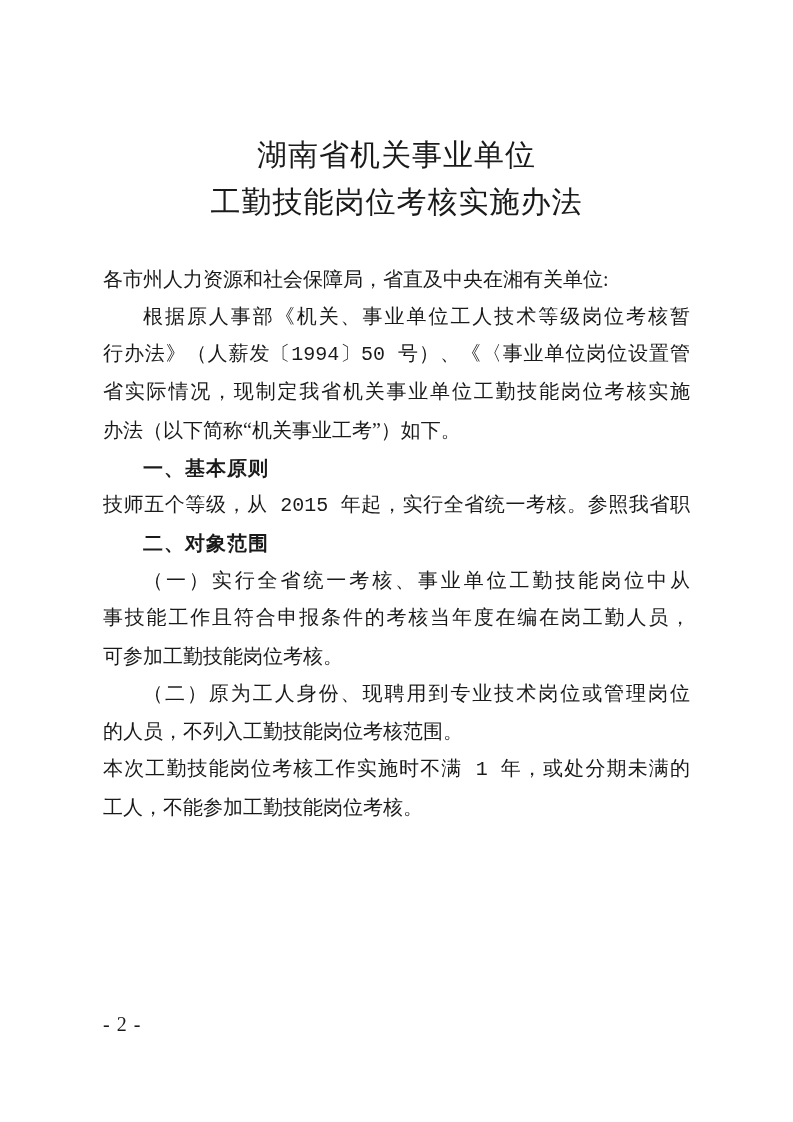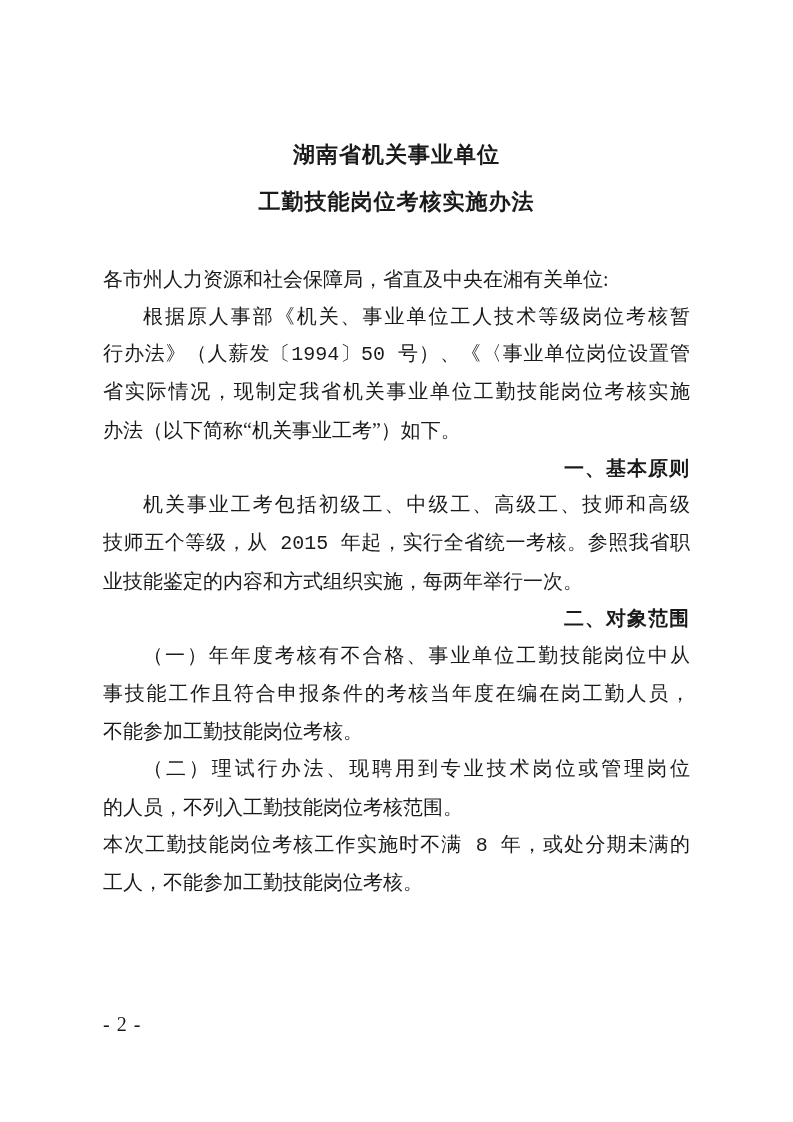--- a/index.html
+++ b/index.html
@@ -18,23 +18,23 @@
     background: #ffffff;
     color: #1a1a1a;
     overflow: hidden;
   }
   .doc-title {
     position: absolute;
     top: 131px;
     left: 0;
     width: 793px;
     text-align: center;
-    font-size: 22px;
+    font-size: 30px;
     line-height: 47px;
-    font-weight: bold;
+    font-weight: normal;
     letter-spacing: 1px;
     font-family: "Liberation Serif", "DejaVu Serif", serif;
   }
   .doc-body {
     position: absolute;
     top: 261px;
     left: 103px;
     width: 587px;
     font-size: 20px;
     line-height: 37.7px;
@@ -51,21 +51,20 @@
     text-justify: inter-ideograph;
     font-family: Liberation Mono, monospace;
   }
   .ln.indent {
     text-indent: 40px;
   }
   .ln.hd {
     font-weight: bold;
     font-family: Liberation Sans, sans-serif;
     letter-spacing: 1px;
-    text-align: right;
   }
   .page-footer {
     position: absolute;
     top: 1012px;
     left: 103px;
     font-size: 20px;
     line-height: 24px;
     letter-spacing: 1px;
     font-family: "Liberation Serif", "DejaVu Serif", serif;
   }
@@ -80,28 +79,26 @@
     <div>工勤技能岗位考核实施办法</div>
   </div>
 
   <div class="doc-body">
     <div class="ln">各市州人力资源和社会保障局，省直及中央在湘有关单位:</div>
     <div class="ln indent fill">根据原人事部《机关、事业单位工人技术等级岗位考核暂</div>
     <div class="ln fill">行办法》（人薪发〔1994〕50 号）、《〈事业单位岗位设置管</div>
     <div class="ln fill">省实际情况，现制定我省机关事业单位工勤技能岗位考核实施</div>
     <div class="ln">办法（以下简称“机关事业工考”）如下。</div>
     <div class="ln indent hd">一、基本原则</div>
-    <div class="ln indent fill">机关事业工考包括初级工、中级工、高级工、技师和高级</div>
     <div class="ln fill">技师五个等级，从 2015 年起，实行全省统一考核。参照我省职</div>
-    <div class="ln">业技能鉴定的内容和方式组织实施，每两年举行一次。</div>
     <div class="ln indent hd">二、对象范围</div>
-    <div class="ln indent fill">（一）年年度考核有不合格、事业单位工勤技能岗位中从</div>
+    <div class="ln indent fill">（一）实行全省统一考核、事业单位工勤技能岗位中从</div>
     <div class="ln fill">事技能工作且符合申报条件的考核当年度在编在岗工勤人员，</div>
-    <div class="ln">不能参加工勤技能岗位考核。</div>
-    <div class="ln indent fill">（二）理试行办法、现聘用到专业技术岗位或管理岗位</div>
+    <div class="ln">可参加工勤技能岗位考核。</div>
+    <div class="ln indent fill">（二）原为工人身份、现聘用到专业技术岗位或管理岗位</div>
     <div class="ln">的人员，不列入工勤技能岗位考核范围。</div>
-    <div class="ln fill">本次工勤技能岗位考核工作实施时不满 8 年，或处分期未满的</div>
+    <div class="ln fill">本次工勤技能岗位考核工作实施时不满 1 年，或处分期未满的</div>
     <div class="ln">工人，不能参加工勤技能岗位考核。</div>
   </div>
 
   <div class="page-footer">- 2 -</div>
 
 </div>
 
 </body></html>

